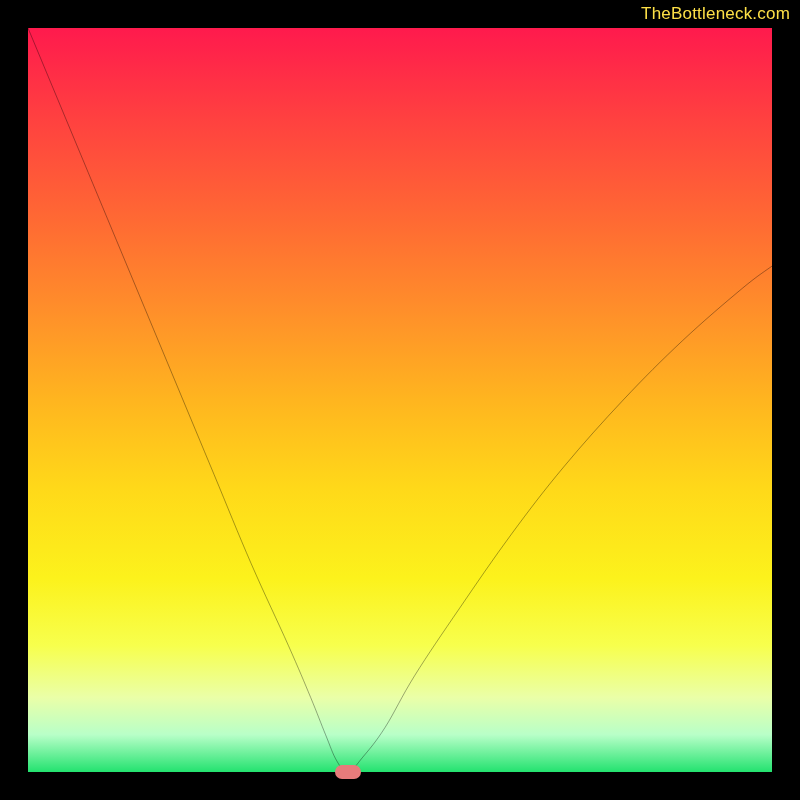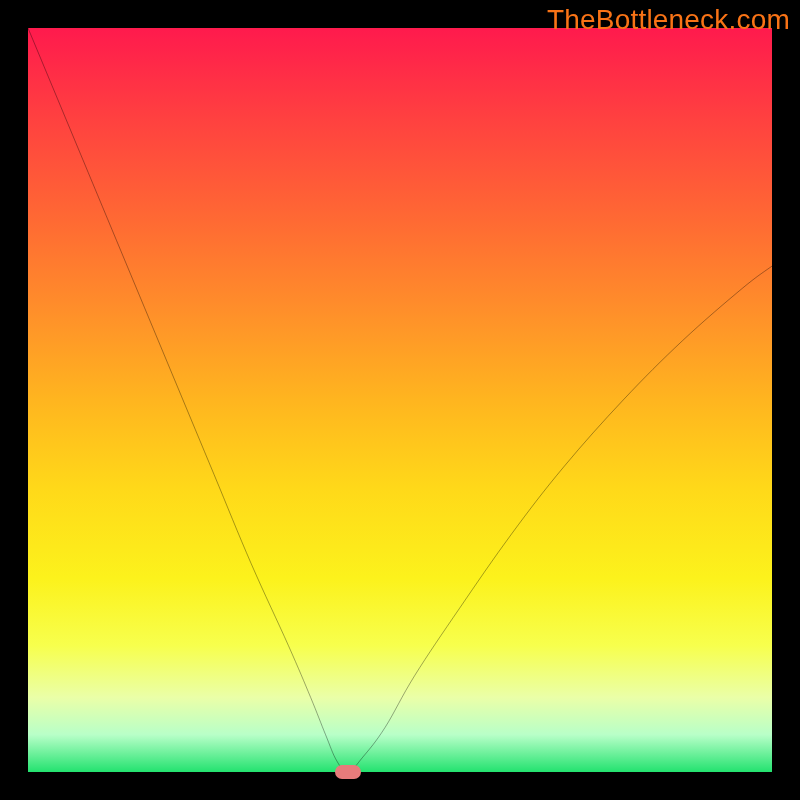--- a/index.html
+++ b/index.html
@@ -51,22 +51,22 @@
     left: 0;
     top: 0;
     width: 100%;
     height: 100%;
     overflow: visible;
   }
   .watermark {
     position: absolute;
     top: 4px;
     right: 10px;
-    color: #f97316;
-    font-size: 28px;
+    color: #fde047;
+    font-size: 17px;
     font-weight: 500;
     letter-spacing: 0.2px;
     user-select: none;
   }
 </style>
 </head>
 <body>
 
 <div class="frame">
 

